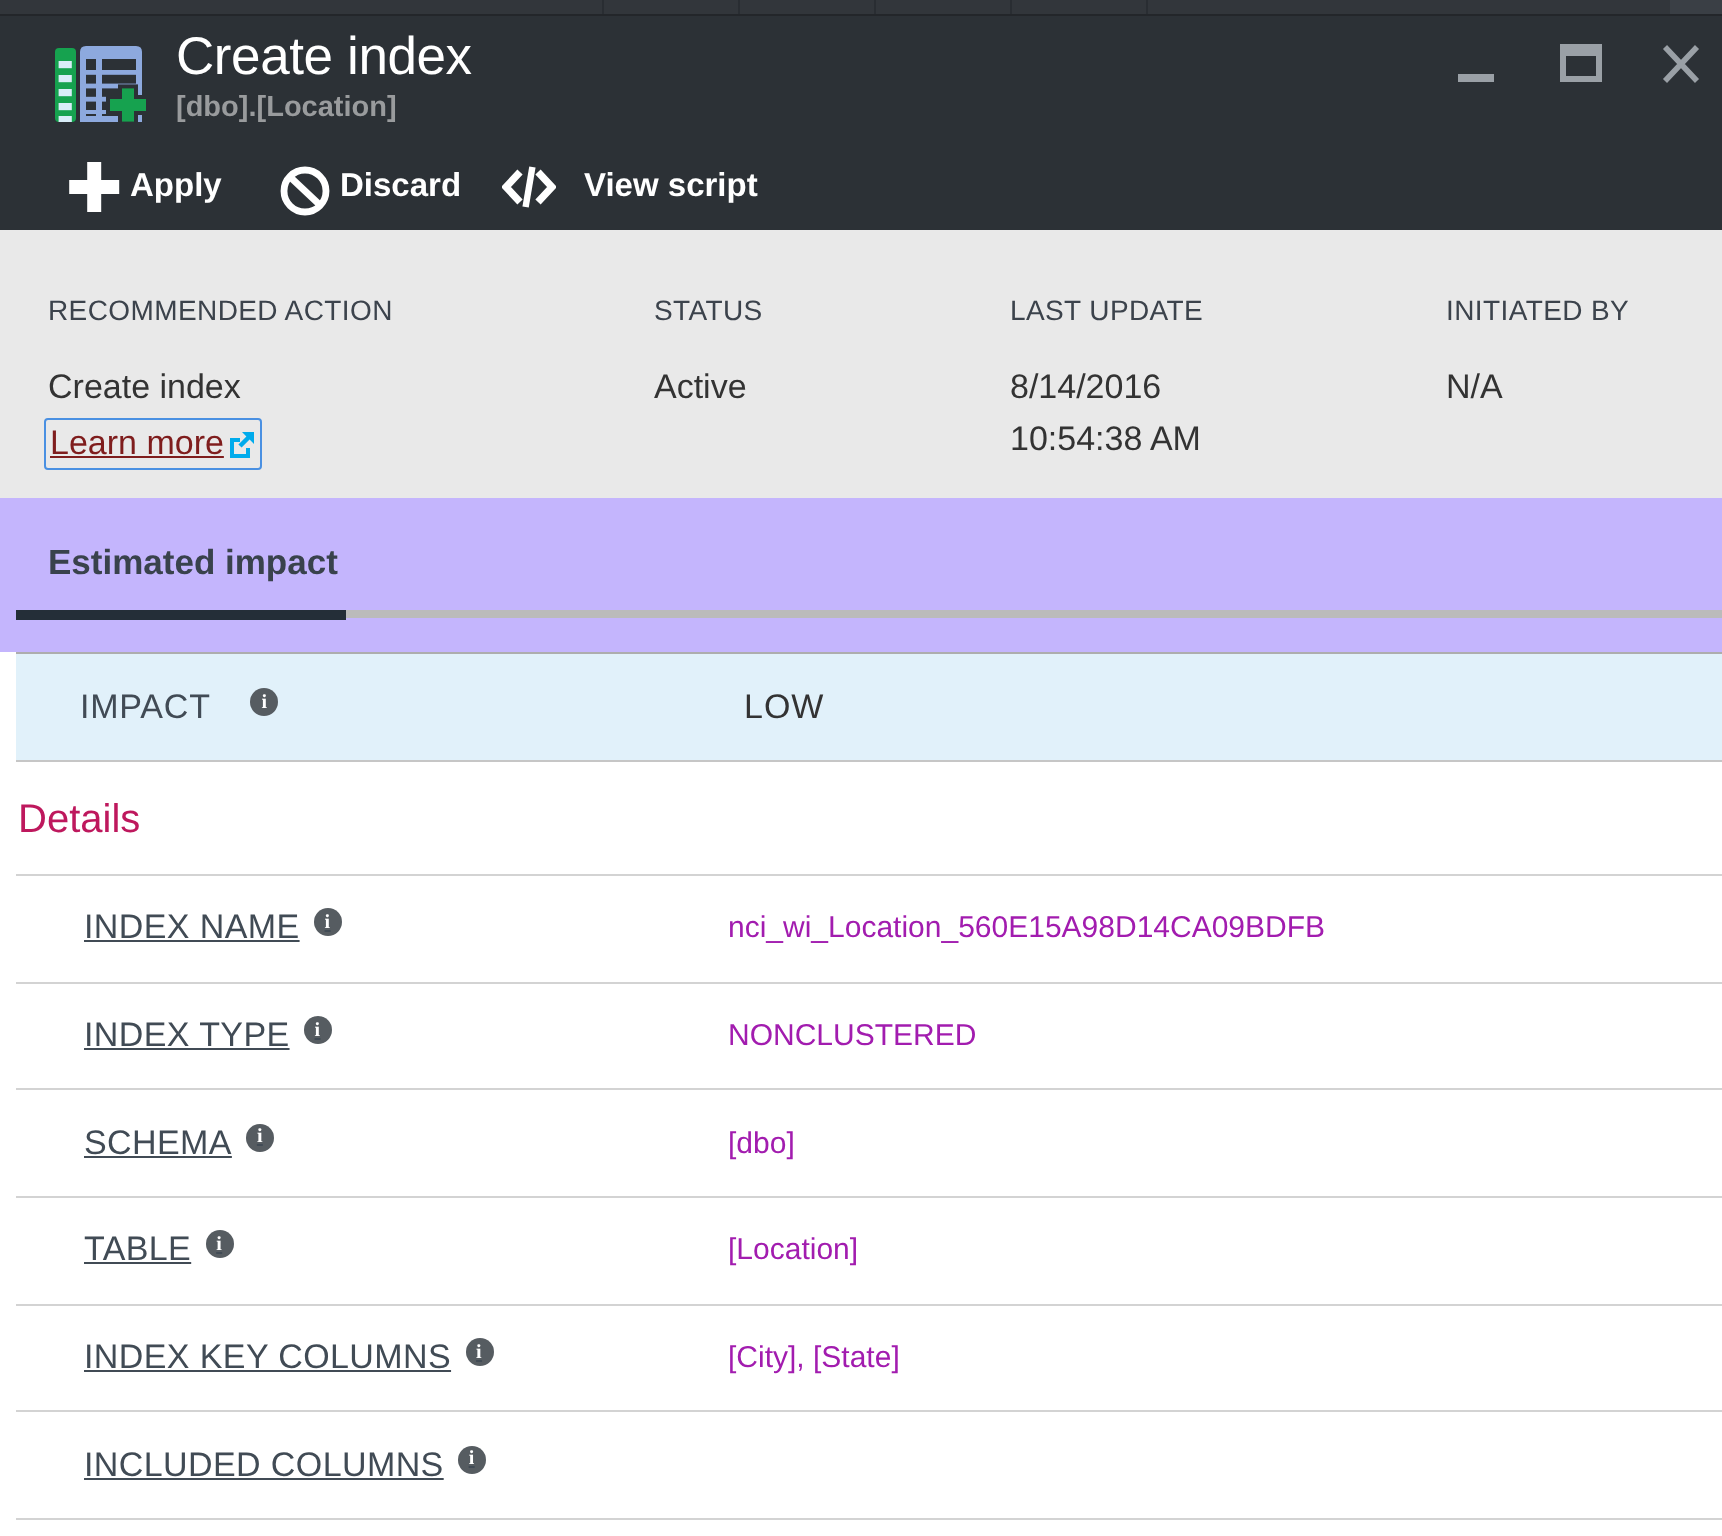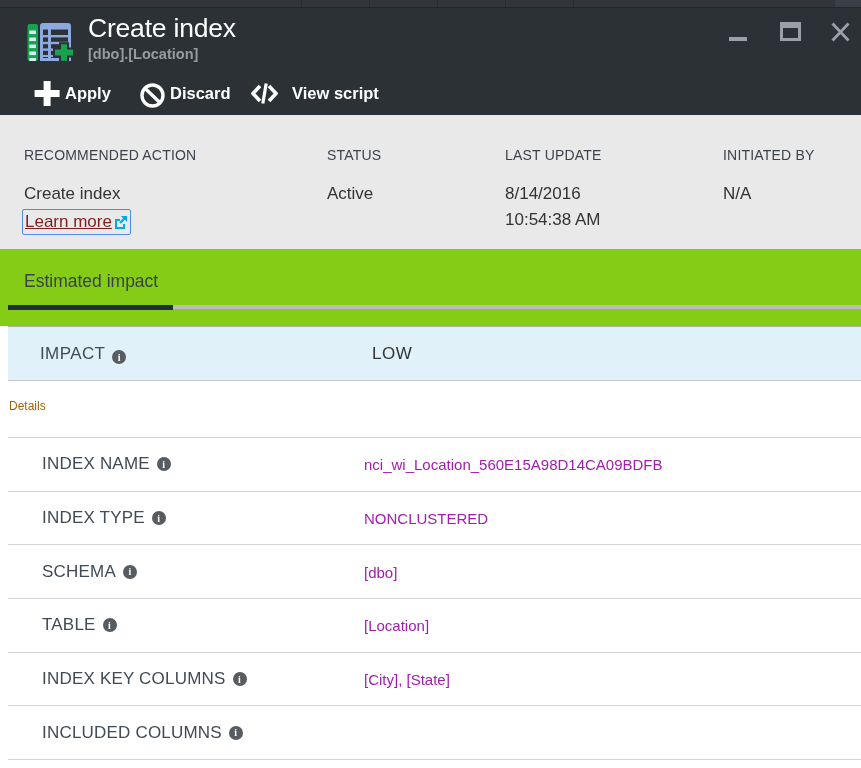--- a/index.html
+++ b/index.html
@@ -39,39 +39,39 @@
   .summary { position:absolute; top:115px; left:0; width:861px; height:134px; background:#e9e9e9; }
   .sum-col { position:absolute; top:0; }
   .sum-col .hdr { position:absolute; top:32px; font-size:14px; color:#3c434c; letter-spacing:0.2px; white-space:nowrap; }
   .sum-col .val { position:absolute; top:69px; font-size:17px; color:#333; white-space:nowrap; }
   .sum-col .val2 { position:absolute; top:95px; font-size:17px; color:#333; white-space:nowrap; }
   .col-0 { left:24px; } .col-1 { left:327px; } .col-2 { left:505px; } .col-3 { left:723px; }
   .learnmore { position:absolute; left:-2px; top:94px; height:26px; border:1px solid #4a90e2; border-radius:2px; padding:0 2px; display:flex; align-items:center; gap:2px; cursor:pointer; }
   .learnmore a { color:#7f1d1d; font-size:17px; text-decoration:underline; white-space:nowrap; }
 
   
-  .tabzone { position:absolute; top:249px; left:0; width:861px; height:77px; background:#84cc16; }
+  .tabzone { position:absolute; top:249px; left:0; width:861px; height:77px; background:#c4b5fd;font-weight:bold; }
   .tab-label { position:absolute; left:24px; top:22px; font-size:17.5px; color:#39424c; cursor:pointer; }
   .tab-dark { position:absolute; left:8px; top:56px; width:165px; height:5px; background:#242e38; }
   .tab-gray { position:absolute; left:173px; top:56px; width:688px; height:4px; background:#bbbbbb; }
 
   
   .impact { position:absolute; top:326px; left:8px; width:853px; height:55px; background:#e1f1fa; border-top:1px solid #adadad; border-bottom:1px solid #c6c6c6; }
   .impact .lbl { position:absolute; left:32px; top:17px; font-size:17px; color:#414b55; letter-spacing:0.4px; }
   .impact .val { position:absolute; left:364px; top:17px; font-size:17px; color:#333; letter-spacing:0.5px; }
 
   
-  .details-title { position:absolute; left:9px; top:399px; font-size:12px; color:#a16207; }
+  .details-title { position:absolute; left:9px; top:399px; font-size:20px; color:#be185d; }
   .rows { position:absolute; top:437px; left:8px; width:853px; border-top:1px solid #d3d3d3; }
   .drow { position:relative; height:53.7px; border-bottom:1px solid #d3d3d3; }
-  .drow .lbl { position:absolute; left:34px; top:50%; transform:translateY(-50%); font-size:17px; color:#414b55; letter-spacing:0.2px; display:flex; align-items:center; gap:7px; white-space:nowrap; }
+  .drow .lbl { position:absolute; left:34px; top:50%; transform:translateY(-50%); font-size:17px; color:#414b55; letter-spacing:0.2px; display:flex; align-items:flex-start; gap:7px; white-space:nowrap;text-decoration:underline; }
   .drow .val { position:absolute; left:356px; top:50%; transform:translateY(-50%); font-size:15px; color:#a21caf; white-space:nowrap;text-align:right; }
 
   .info-i { display:inline-flex; width:14px; height:14px; border-radius:50%; background:#565c61; color:#fff; align-items:center; justify-content:center; font-size:10px; font-weight:700; font-family:"Liberation Serif", serif; flex:0 0 auto; position:relative; top:0px; }
-  .lblwrap { display:inline-flex; align-items:flex-end; gap:7px; }
+  .lblwrap { display:inline-flex; align-items:flex-start; gap:20px; }
 </style>
 </head>
 <body>
 
 <div class="screen">
 
   <div class="topstrip">
     <div class="seg" style="left:301px"></div>
     <div class="seg" style="left:369px"></div>
     <div class="seg" style="left:437px"></div>

